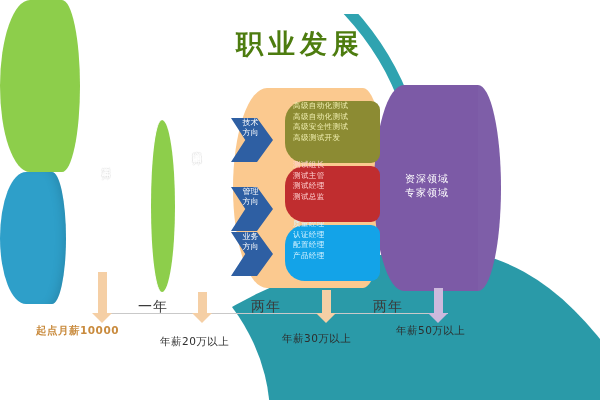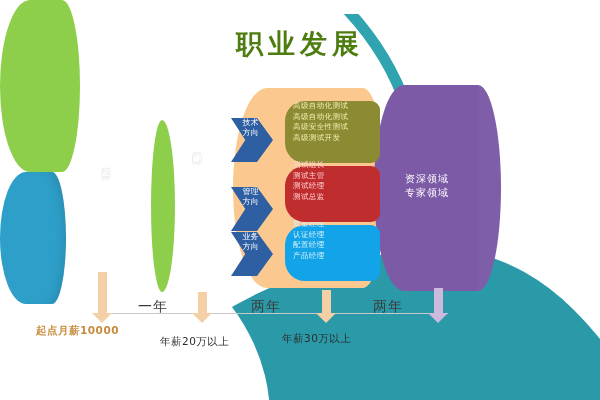--- a/index.html
+++ b/index.html
@@ -338,14 +338,15 @@
   <div class="arrow" id="arw-3"></div>
   <div class="arrow" id="arw-4"></div>
 
   <div class="period" id="per-1">一年</div>
   <div class="period" id="per-2">两年</div>
   <div class="period" id="per-3">两年</div>
 
   <div class="salary" id="sal-1">起点月薪10000</div>
   <div class="salary" id="sal-2">年薪20万以上</div>
   <div class="salary" id="sal-3">年薪30万以上</div>
+  <div class="salary" id="sal-4">年薪50万以上</div>
 
 </div>
 
 </body></html>

